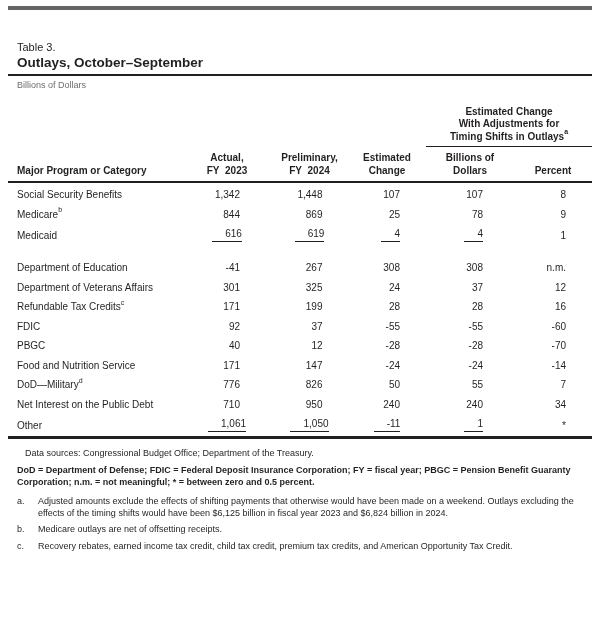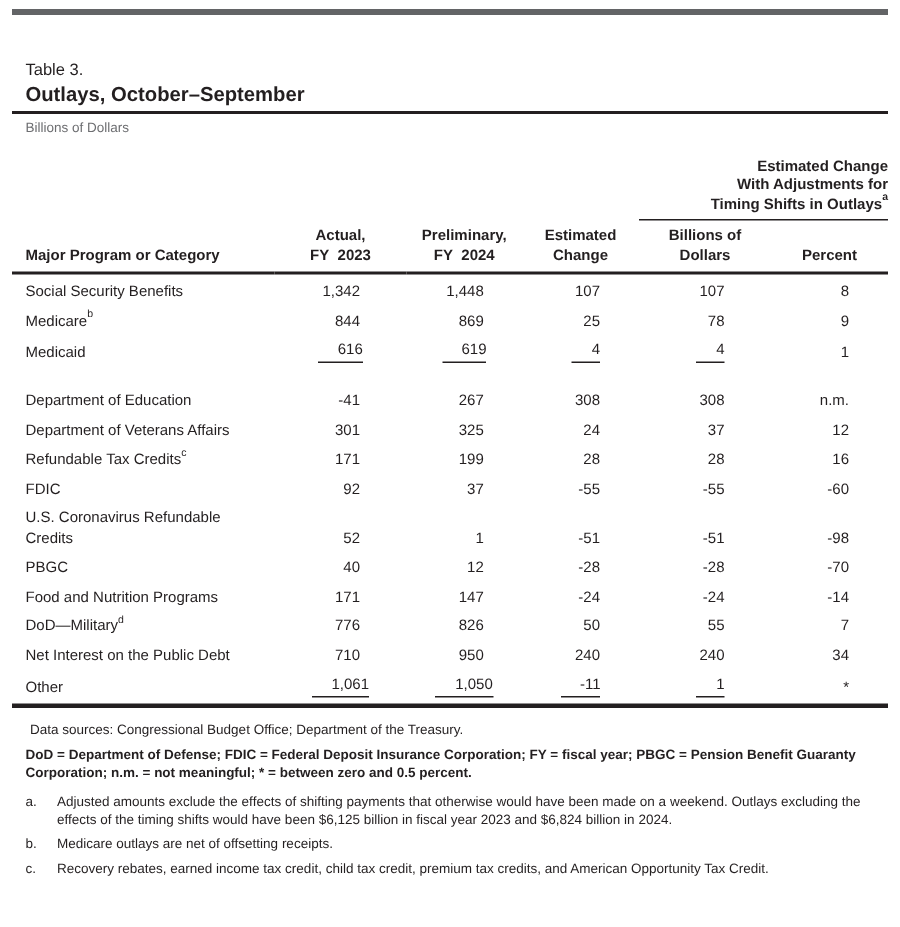--- a/index.html
+++ b/index.html
@@ -22,21 +22,21 @@
 
   table { border-collapse: collapse; table-layout: fixed; width: 584px; margin: 0 8px; }
   col.c1 { width: 175px; }
   col.c2 { width: 88px; }
   col.c3 { width: 77px; }
   col.c4 { width: 78px; }
   col.c5 { width: 88px; }
   col.c6 { width: 78px; }
 
   .spanner-cell {
-    vertical-align: bottom; text-align: right;
+    vertical-align: bottom; text-align: center;
     font-weight: bold; font-size: 10px; line-height: 12.5px;
     border-bottom: 1.5px solid #231f20;
     padding-bottom: 3px; height: 49px;
   }
   sup { font-size: 7px; line-height: 0; position: relative; top: -1px; }
 
   th {
     vertical-align: bottom; font-size: 10px; font-weight: bold; line-height: 12.5px;
     padding: 5px 0 4px; border-bottom: 2px solid #231f20;
   }
@@ -51,21 +51,21 @@
   td.num { text-align: center; }
   .val { display: inline-block; min-width: 26px; text-align: right; }
   .u { display: inline-block; border-bottom: 1.2px solid #231f20; padding-left: 13px; padding-bottom: 0.5px; }
   tr.bold td { font-weight: bold; }
   tr.spacer td { height: 13px; padding: 0; }
   tr.first-row td { padding-top: 5px; }
 
   .table-bottom-rule { height: 2.5px; background: #231f20; margin: 1px 8px 0; }
 
   .footnotes { padding: 9px 17px 0; font-size: 9px; line-height: 11.5px; }
-  .fn-sources { margin: 0 3px 6px; }
+  .fn-sources { margin: 0 8px 6px; }
   .fn-abbr { margin: 0 0 8px; font-weight: bold; }
   .fn-item { display: flex; margin: 0 0 5px; }
   .fn-letter { width: 21px; flex: none; }
   .fn-text { flex: 1; }
 </style>
 </head>
 <body>
 
 <div class="page">
 
@@ -175,38 +175,29 @@
         </tr>
         <tr>
           <td class="label"><span class="lbl">FDIC</span></td>
           <td class="num"><span class="val">92</span></td>
           <td class="num"><span class="val">37</span></td>
           <td class="num"><span class="val">-55</span></td>
           <td class="num"><span class="val">-55</span></td>
           <td class="num"><span class="val">-60</span></td>
         </tr>
         <tr>
-          <td class="label"><span class="lbl">U.S. Coronavirus Refundable
-Credits</span></td>
-          <td class="num"><span class="val">52</span></td>
-          <td class="num"><span class="val">1</span></td>
-          <td class="num"><span class="val">-51</span></td>
-          <td class="num"><span class="val">-51</span></td>
-          <td class="num"><span class="val">-98</span></td>
-        </tr>
-        <tr>
           <td class="label"><span class="lbl">PBGC</span></td>
           <td class="num"><span class="val">40</span></td>
           <td class="num"><span class="val">12</span></td>
           <td class="num"><span class="val">-28</span></td>
           <td class="num"><span class="val">-28</span></td>
           <td class="num"><span class="val">-70</span></td>
         </tr>
         <tr>
-          <td class="label"><span class="lbl">Food and Nutrition Programs</span></td>
+          <td class="label"><span class="lbl">Food and Nutrition Service</span></td>
           <td class="num"><span class="val">171</span></td>
           <td class="num"><span class="val">147</span></td>
           <td class="num"><span class="val">-24</span></td>
           <td class="num"><span class="val">-24</span></td>
           <td class="num"><span class="val">-14</span></td>
         </tr>
         <tr>
           <td class="label"><span class="lbl">DoD—Military</span><sup>d</sup></td>
           <td class="num"><span class="val">776</span></td>
           <td class="num"><span class="val">826</span></td>

